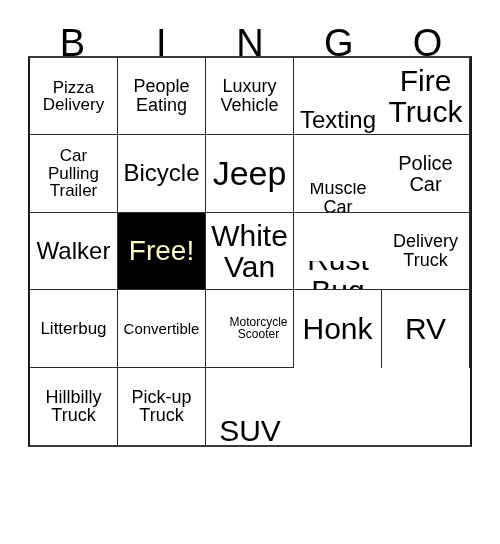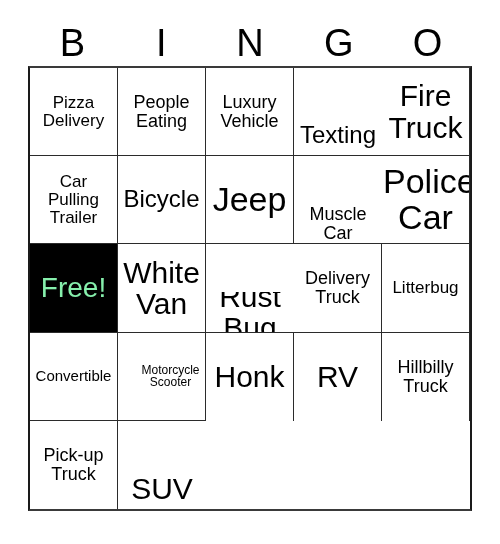--- a/index.html
+++ b/index.html
@@ -41,23 +41,23 @@
     line-height: 1;
     font-weight: 400;
     color: #000000;
     letter-spacing: 0;
   }
 
   
   #bingo-grid {
     position: absolute;
     left: 28px;
-    top: 66px;
+    top: 56px;
     width: 444px;
-    height: 445px;
+    height: 391px;
     display: grid;
     grid-template-columns: repeat(5, 1fr);
     grid-template-rows: repeat(5, 1fr);
     border-top: 2px solid #3a3a3a;
     border-left: 2px solid #1a1a1a;
     border-right: 2px solid #1a1a1a;
     border-bottom: 2px solid #3a3a3a;
     box-sizing: border-box;
     background: #ffffff;
   }
@@ -83,33 +83,33 @@
     width: 100%;
     line-height: 1.04;
     font-weight: 400;
     color: #000000;
     white-space: pre-line;
   }
 
   
   .fs-xxl .cell-label { font-size: 34px; }
   .fs-xl  .cell-label { font-size: 30px; }
-  .fs-lg  .cell-label { font-size: 34px; }
+  .fs-lg  .cell-label { font-size: 20px; }
   .fs-md  .cell-label { font-size: 24px; }
   .fs-sm  .cell-label { font-size: 18px; }
   .fs-xs  .cell-label { font-size: 17px; }
   .fs-xxs .cell-label { font-size: 15px; }
   .fs-tn  .cell-label { font-size: 12px; padding-left: 18px; }
 
   
   .cell.free {
     background: #000000;
   }
   .cell.free .cell-label {
-    color: #86efac;
+    color: #fef9c3;
     font-size: 28px;
   }
 </style>
 </head>
 <body>
 
 <div id="card">
 
   <div id="bingo-header">
     <div class="header-letter">B</div>
@@ -151,20 +151,23 @@
         <span class="cell-label">Jeep</span>
       </div>
       <div class="cell fs-sm col-last">
         <span class="cell-label">Muscle
 Car</span>
       </div>
       <div class="cell fs-lg">
         <span class="cell-label">Police
 Car</span>
       </div>
+      <div class="cell fs-md">
+        <span class="cell-label">Walker</span>
+      </div>
       <div class="cell fs-xl free">
         <span class="cell-label">Free!</span>
       </div>
       <div class="cell fs-xl">
         <span class="cell-label">White
 Van</span>
       </div>
       <div class="cell fs-xl col-last">
         <span class="cell-label">Rust
 Bug</span>

